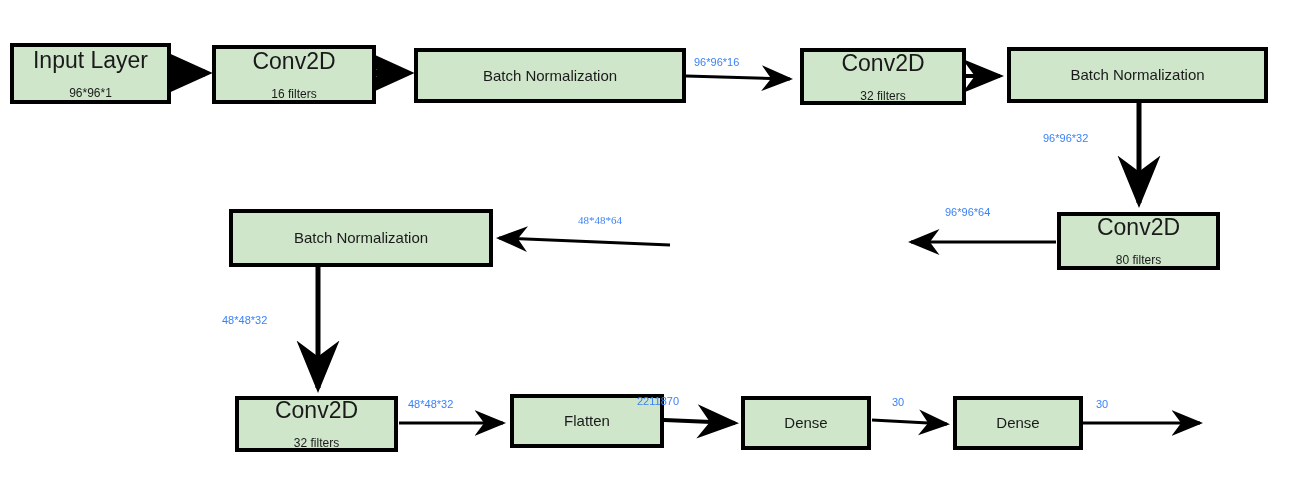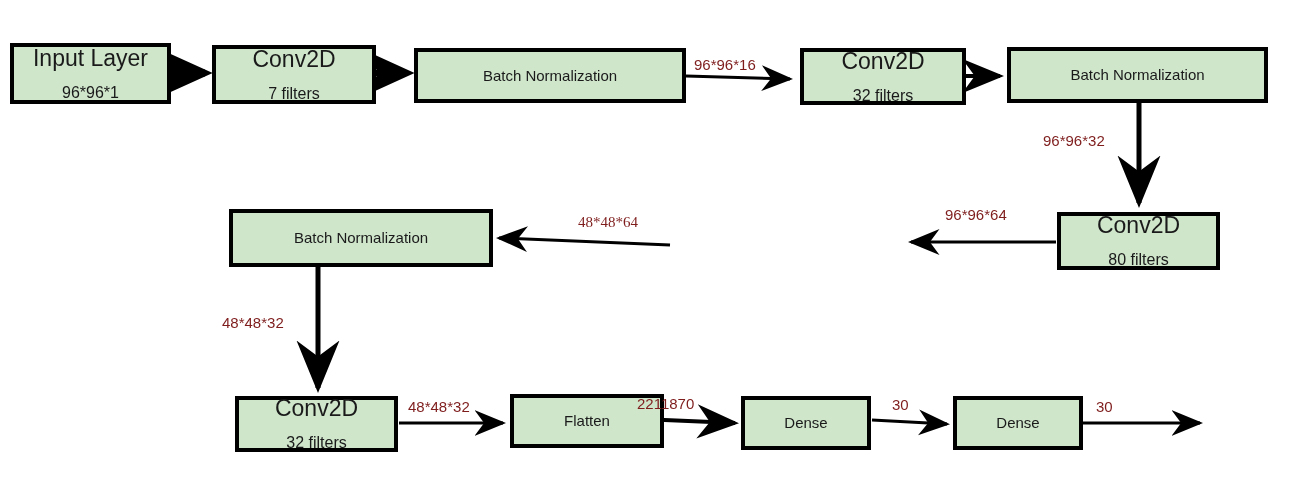--- a/index.html
+++ b/index.html
@@ -39,28 +39,28 @@
     z-index: 2;
   }
   .node .node-title {
     font-size: 15px;
     white-space: nowrap;
   }
   .node.two-line .node-title {
     font-size: 23px;
   }
   .node .node-sub {
-    font-size: 16px;
+    font-size: 12px;
     white-space: nowrap;
     margin-top: 15px;
   }
   .edge-label {
     position: absolute;
-    font-size: 15px;
-    color: #7f1d1d;
+    font-size: 11px;
+    color: #3b82f6;
     white-space: nowrap;
     z-index: 3;
   }
 </style>
 </head>
 <body>
 
 <div id="diagram-canvas">
 
   <svg id="edge-layer" viewBox="0 0 1290 503" width="1290" height="503">
@@ -115,21 +115,21 @@
     </g>
   </svg>
 
   <div class="node two-line" style="left:10px; top:43px; width:161px; height:61px;">
     <div class="node-title">Input Layer</div>
     <div class="node-sub">96*96*1</div>
   </div>
 
   <div class="node two-line" style="left:212px; top:45px; width:164px; height:59px;">
     <div class="node-title">Conv2D</div>
-    <div class="node-sub">7 filters</div>
+    <div class="node-sub">16 filters</div>
   </div>
 
   <div class="node" style="left:414px; top:48px; width:272px; height:55px;">
     <div class="node-title">Batch Normalization</div>
   </div>
 
   <div class="node two-line" style="left:800px; top:48px; width:166px; height:57px;">
     <div class="node-title">Conv2D</div>
     <div class="node-sub">32 filters</div>
   </div>

